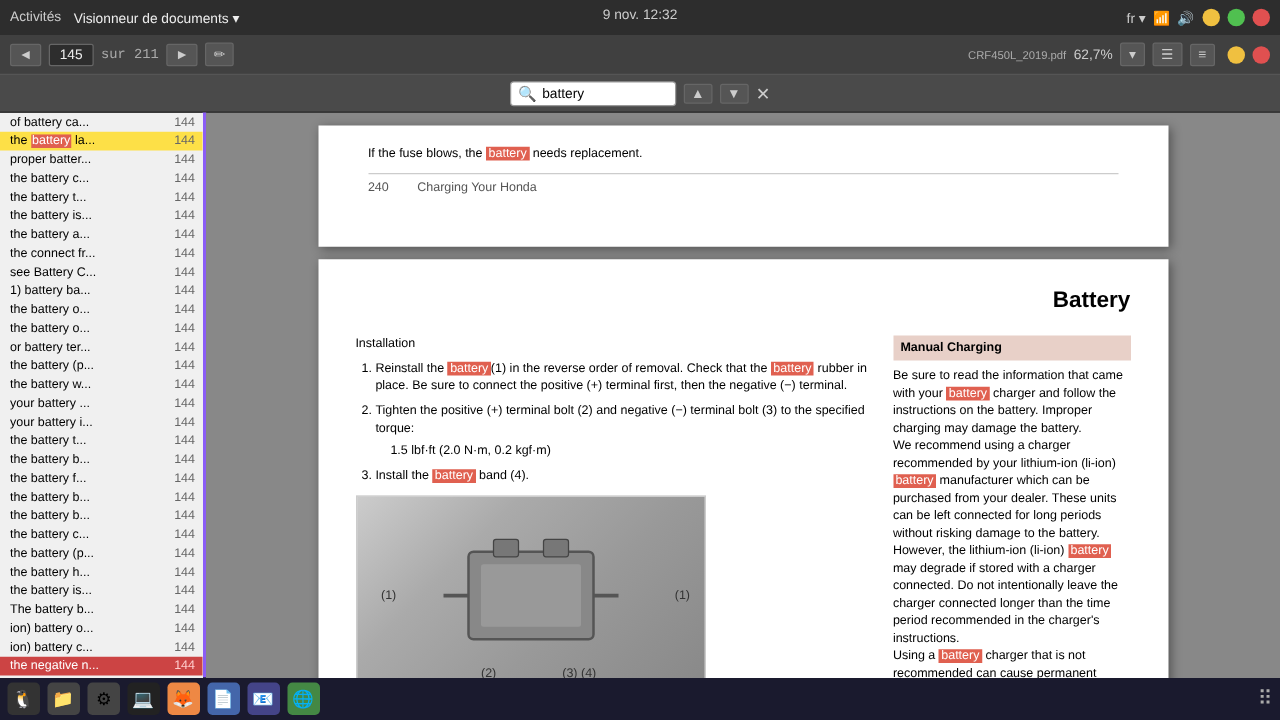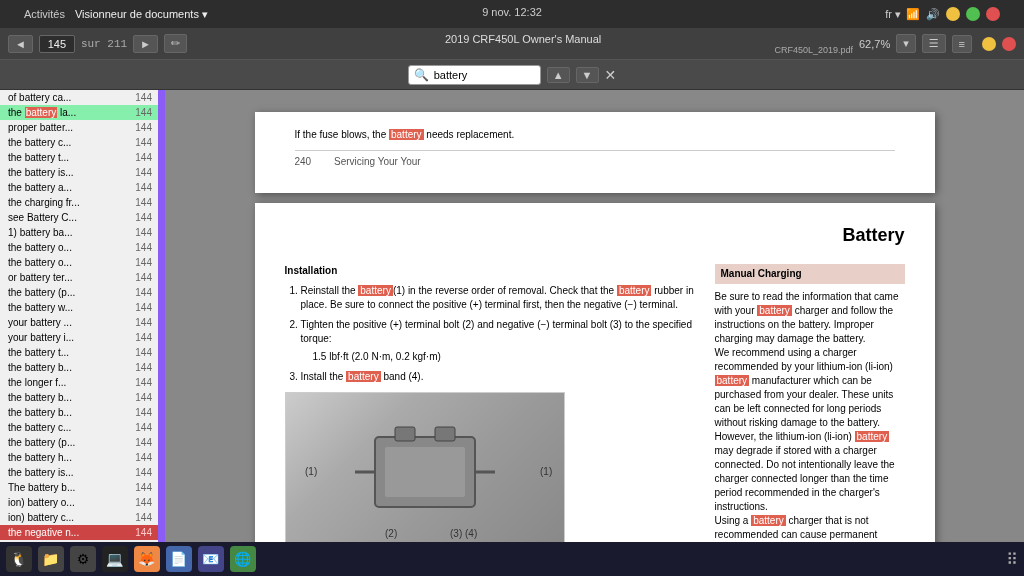--- a/index.html
+++ b/index.html
@@ -1,19 +1,19 @@
 <!DOCTYPE html>
 <html><head>
   <meta charset="utf-8">
   <style>
     * { margin: 0; padding: 0; box-sizing: border-box; }
     body { font-family: 'Liberation Sans', Arial, sans-serif; font-size: 11px; background: #3c3c3c; overflow: hidden; width: 1024px; height: 576px; }
 
     
-    .top-bar { height: 28px; background: #2d2d2d; display: flex; align-items: center; padding: 0 24px; color: #ccc; font-size: 11px; gap: 12px; }
+    .top-bar { height: 28px; background: #2d2d2d; display: flex; align-items: center; padding: 0 8px; color: #ccc; font-size: 11px; gap: 12px; }
     .top-bar-left { display: flex; align-items: center; gap: 10px; }
     .top-bar-title { flex: 1; text-align: center; color: #ddd; font-size: 11px; }
     .top-bar-right { display: flex; align-items: center; gap: 6px; }
     .window-btn { width: 14px; height: 14px; border-radius: 50%; border: none; cursor: pointer; }
     .win-min { background: #f0c040; }
     .win-max { background: #50c050; }
     .win-close { background: #e05050; }
 
     
     .toolbar { height: 32px; background: #404040; display: flex; align-items: center; padding: 0 8px; gap: 6px; border-bottom: 1px solid #555; }
@@ -27,35 +27,35 @@
     .search-input-wrap { display: flex; align-items: center; background: white; border: 1px solid #999; border-radius: 3px; padding: 2px 6px; gap: 4px; }
     .search-input-wrap input { border: none; outline: none; font-size: 11px; width: 120px; }
     .search-icon { color: #888; font-size: 12px; }
     .search-nav-btn { background: #555; border: 1px solid #666; color: #ccc; padding: 1px 5px; font-size: 11px; cursor: pointer; border-radius: 2px; }
     .close-search { background: none; border: none; color: #ccc; font-size: 14px; cursor: pointer; }
 
     
     .main-layout { display: flex; height: calc(576px - 28px - 32px - 30px - 34px); }
 
     
-    .sidebar { width: 165px; background: #f0f0f0; border-right: 7px solid #8b5cf6; overflow-y: auto; font-size: 10px; }
+    .sidebar { width: 165px; background: #f0f0f0; border-right: 3px solid #8b5cf6; overflow-y: auto; font-size: 10px; }
     .sidebar-item { display: flex; justify-content: space-between; align-items: center; padding: 2px 6px 2px 8px; cursor: pointer; white-space: nowrap; }
     .sidebar-item.active { background: #c44; color: white; }
     .sidebar-item .text { overflow: hidden; text-overflow: ellipsis; max-width: 120px; color: inherit; }
     .sidebar-item .page-num { color: #666; font-size: 10px; flex-shrink: 0; }
     .sidebar-item.active .page-num { color: #fcc; }
 
     
     .content-area { flex: 1; background: #888; overflow-y: auto; display: flex; flex-direction: column; align-items: center; padding: 10px; gap: 10px; }
     .page-container { background: white; width: 680px; padding: 30px 40px; box-shadow: 2px 2px 8px rgba(0,0,0,0.4); font-size: 10px; line-height: 1.4; }
 
     
     .section-header { font-size: 10px; color: #555; margin-bottom: 8px; padding-top: 4px; border-top: 1px solid #ccc; }
     .page-heading { font-size: 18px; font-weight: bold; text-align: right; margin-bottom: 16px; }
-    .installation-title { font-weight: bold; margin-bottom: 6px; font-size: 10px; }
+    .installation-title { font-weight: normal; margin-bottom: 6px; font-size: 10px; }
     ol { padding-left: 16px; margin-bottom: 8px; }
     ol li { margin-bottom: 6px; font-size: 10px; }
     .torque-block { margin: 4px 0 4px 12px; font-size: 10px; }
     .battery-image { width: 280px; height: 160px; background: #ddd; margin: 8px 0; border: 1px solid #ccc; position: relative; overflow: hidden; }
     .right-panel-heading { font-weight: bold; background: #e8d0c8; padding: 3px 6px; margin-bottom: 6px; font-size: 10px; }
 
     
     .taskbar { height: 34px; background: #1a1a2e; display: flex; align-items: center; padding: 0 6px; gap: 6px; position: absolute; bottom: 0; left: 0; right: 0; }
     .taskbar-icon { width: 26px; height: 26px; border-radius: 4px; display: flex; align-items: center; justify-content: center; font-size: 14px; cursor: pointer; }
     .taskbar-spacer { flex: 1; }
@@ -88,21 +88,20 @@
   </div>
 </div>
 
 <div class="toolbar">
   <button class="nav-btn">◄</button>
   <input class="page-input" type="text" value="145" style="">
   <span class="page-total">sur <span>211</span></span>
   <button class="nav-btn">►</button>
   <button class="pencil-btn">✏</button>
   <div style="flex:1; text-align:center;">
-    <div style="color:#ddd; font-size:11px;">2019 CRF450L Owner's Manual</div>
     <div style="color:#aaa; font-size:9px;text-align:right;">CRF450L_2019.pdf</div>
   </div>
   <span style="color:#ccc; font-size:11px;">62,7%</span>
   <button class="nav-btn">▾</button>
   <button class="nav-btn">☰</button>
   <button class="nav-btn">≡</button>
   <button class="window-btn win-min" style="margin-left:4px;"></button>
   <button class="window-btn win-close"></button>
 </div>
 
@@ -116,21 +115,21 @@
   <button class="close-search">✕</button>
 </div>
 
 <div class="main-layout">
 
   <div class="sidebar">
     <div class="sidebar-item">
         <span class="text">of battery ca...</span>
         <span class="page-num">144</span>
       </div>
-    <div class="sidebar-item" style="background:#86efac;">
+    <div class="sidebar-item" style="background:#fde047;">
         <span class="text">the <span style="background:#e06050;color:white;padding:0 1px;">battery</span> la...</span>
         <span class="page-num">144</span>
       </div>
     <div class="sidebar-item">
         <span class="text">proper batter...</span>
         <span class="page-num">144</span>
       </div>
     <div class="sidebar-item">
         <span class="text">the battery c...</span>
         <span class="page-num">144</span>
@@ -141,21 +140,21 @@
       </div>
     <div class="sidebar-item">
         <span class="text">the battery is...</span>
         <span class="page-num">144</span>
       </div>
     <div class="sidebar-item">
         <span class="text">the battery a...</span>
         <span class="page-num">144</span>
       </div>
     <div class="sidebar-item">
-        <span class="text">the charging fr...</span>
+        <span class="text">the connect fr...</span>
         <span class="page-num">144</span>
       </div>
     <div class="sidebar-item">
         <span class="text">see Battery C...</span>
         <span class="page-num">144</span>
       </div>
     <div class="sidebar-item">
         <span class="text">1) battery ba...</span>
         <span class="page-num">144</span>
       </div>
@@ -189,21 +188,21 @@
       </div>
     <div class="sidebar-item">
         <span class="text">the battery t...</span>
         <span class="page-num">144</span>
       </div>
     <div class="sidebar-item">
         <span class="text">the battery b...</span>
         <span class="page-num">144</span>
       </div>
     <div class="sidebar-item">
-        <span class="text">the longer f...</span>
+        <span class="text">the battery f...</span>
         <span class="page-num">144</span>
       </div>
     <div class="sidebar-item">
         <span class="text">the battery b...</span>
         <span class="page-num">144</span>
       </div>
     <div class="sidebar-item">
         <span class="text">the battery b...</span>
         <span class="page-num">144</span>
       </div>
@@ -238,26 +237,26 @@
     <div class="sidebar-item active">
         <span class="text" style="color:white;">the negative n...</span>
         <span class="page-num" style="color:#fcc;">144</span>
       </div>
     <div class="sidebar-item"></div>
 
   </div>
 
   <div class="content-area">
 
-    <div class="page-container" style="padding:16px 40px 16px 40px;margin-top:12px;">
+    <div class="page-container" style="padding:16px 40px 32px 40px;">
       <p class="fuse-text">
         If the fuse blows, the <span style="background:#e06050;color:white;padding:0 2px;">battery</span> needs replacement.
       </p>
       <div class="section-header">
-        <span style="margin-right:20px;">240</span> <span>Servicing Your Your</span>
+        <span style="margin-right:20px;">240</span> <span>Charging Your Honda</span>
       </div>
     </div>
 
     <div class="page-container" style="padding:20px 30px;">
       <div class="page-heading">Battery</div>
 
       <div class="two-col">
         <div class="col-left">
           <div class="installation-title">Installation</div>
           <ol>

